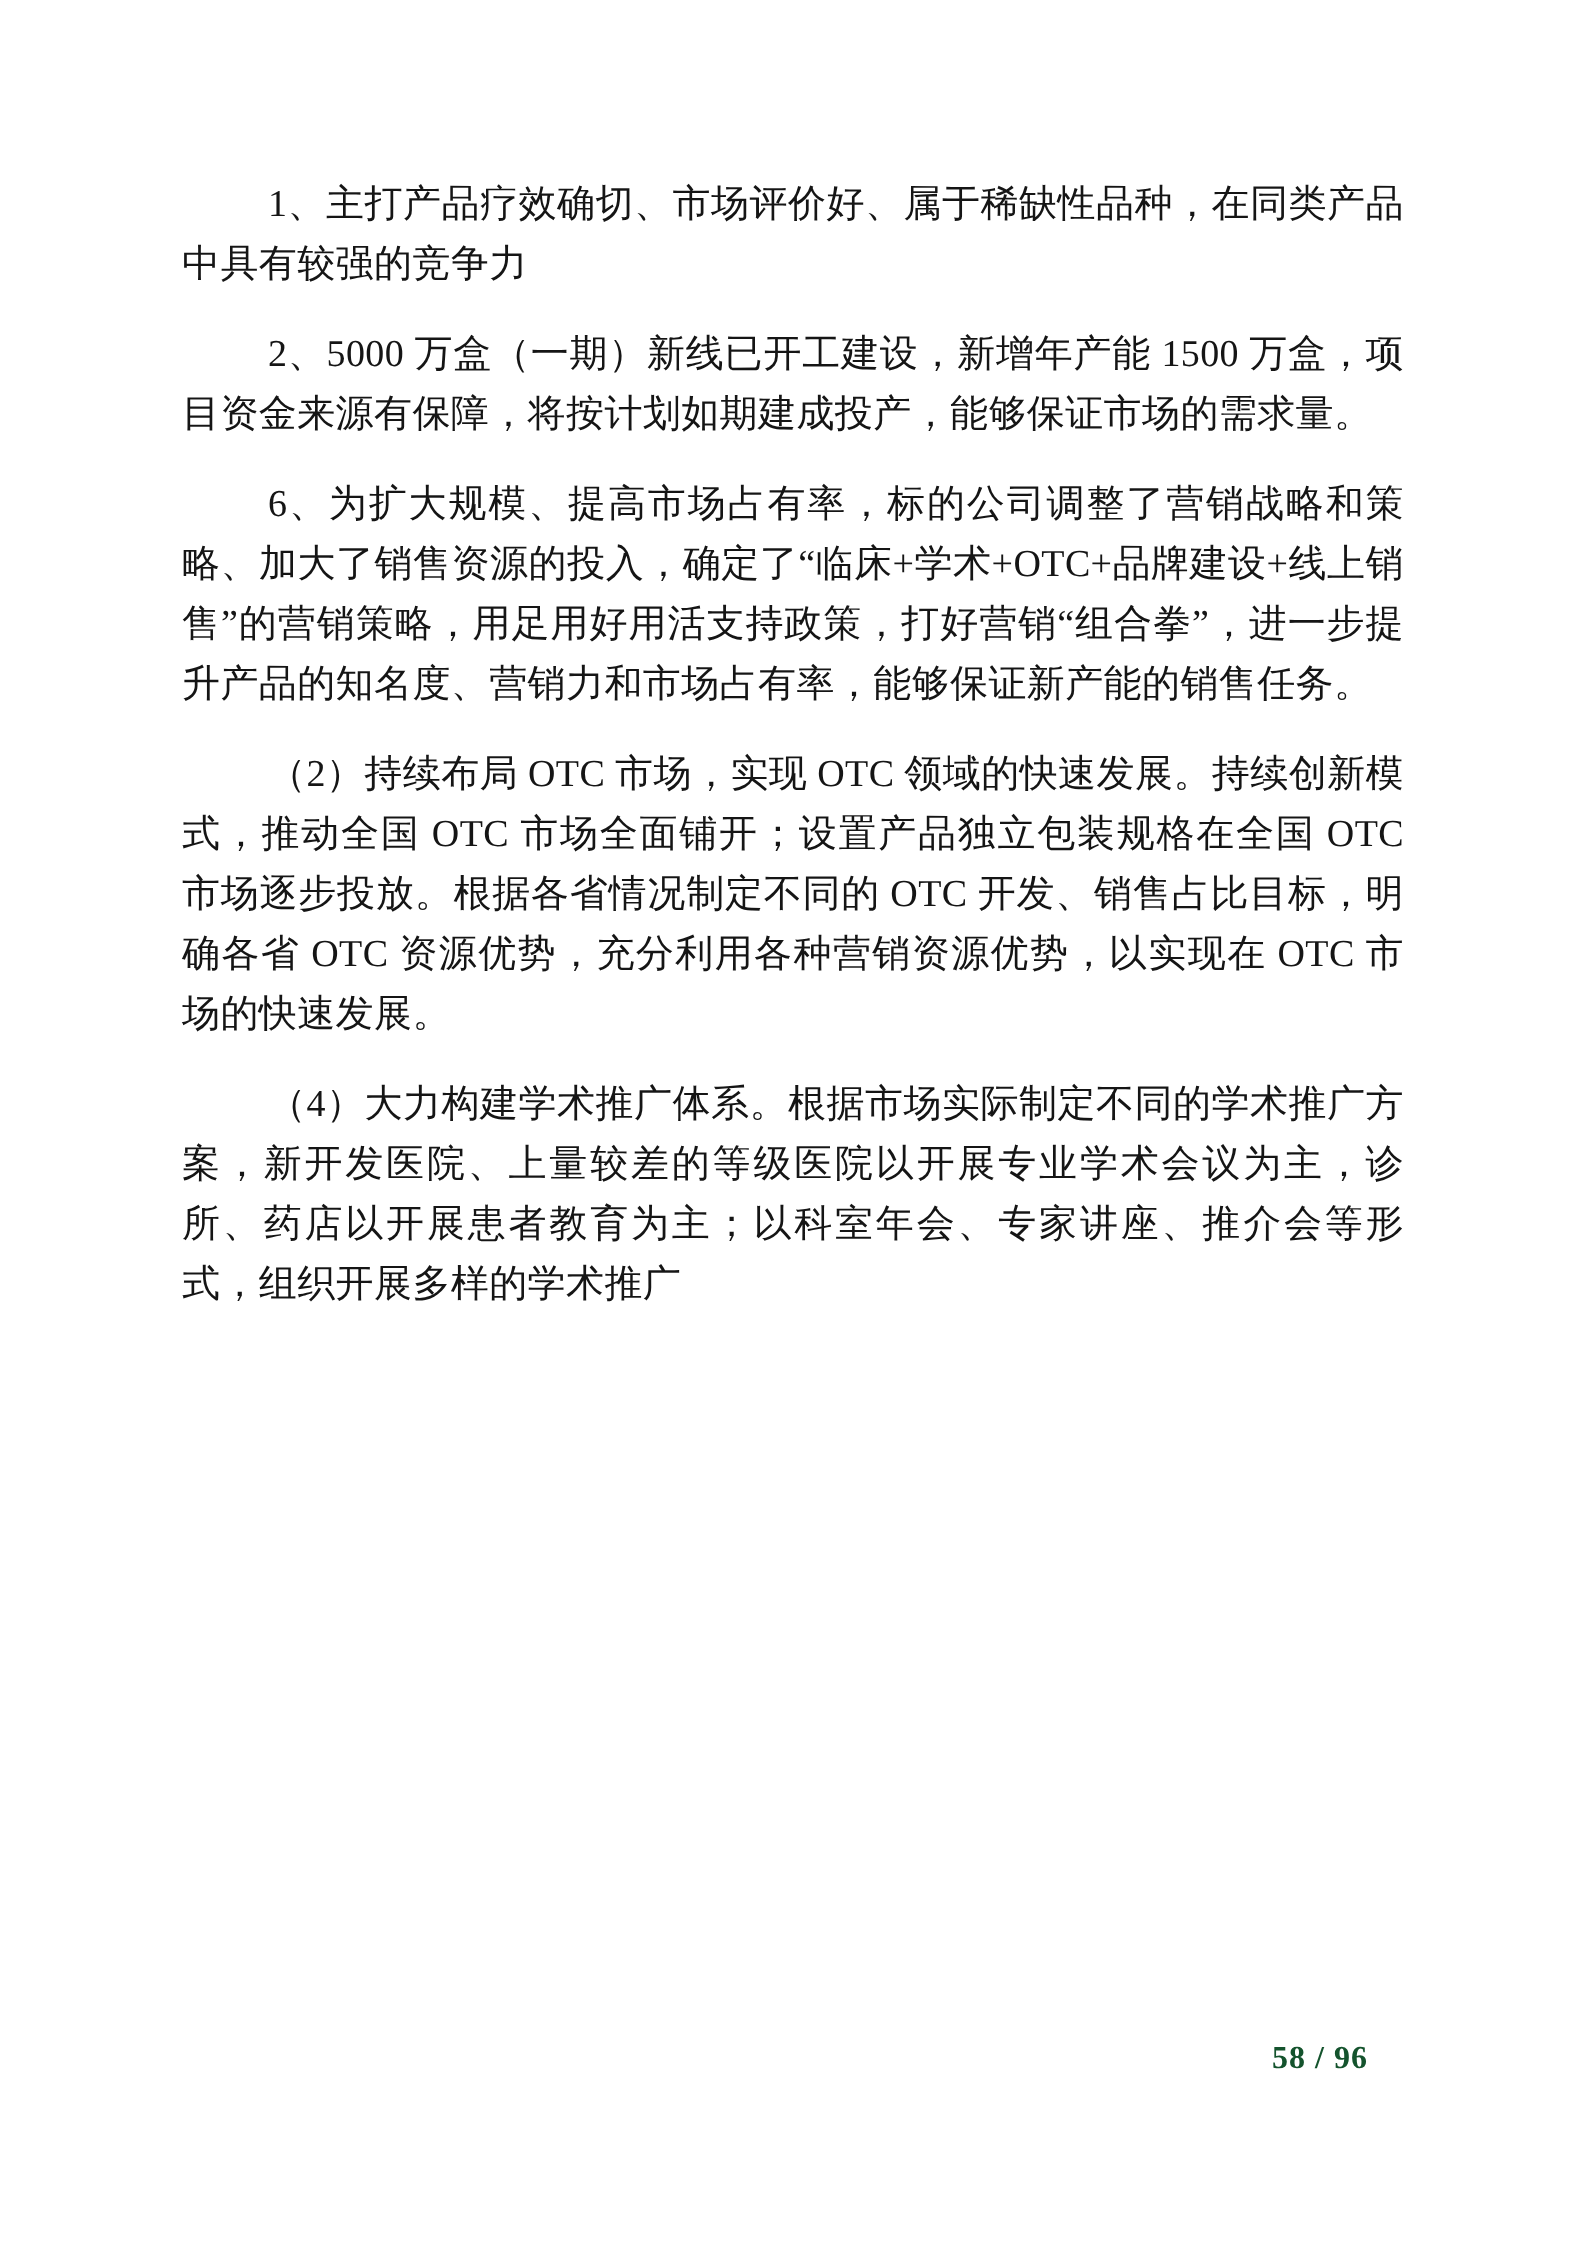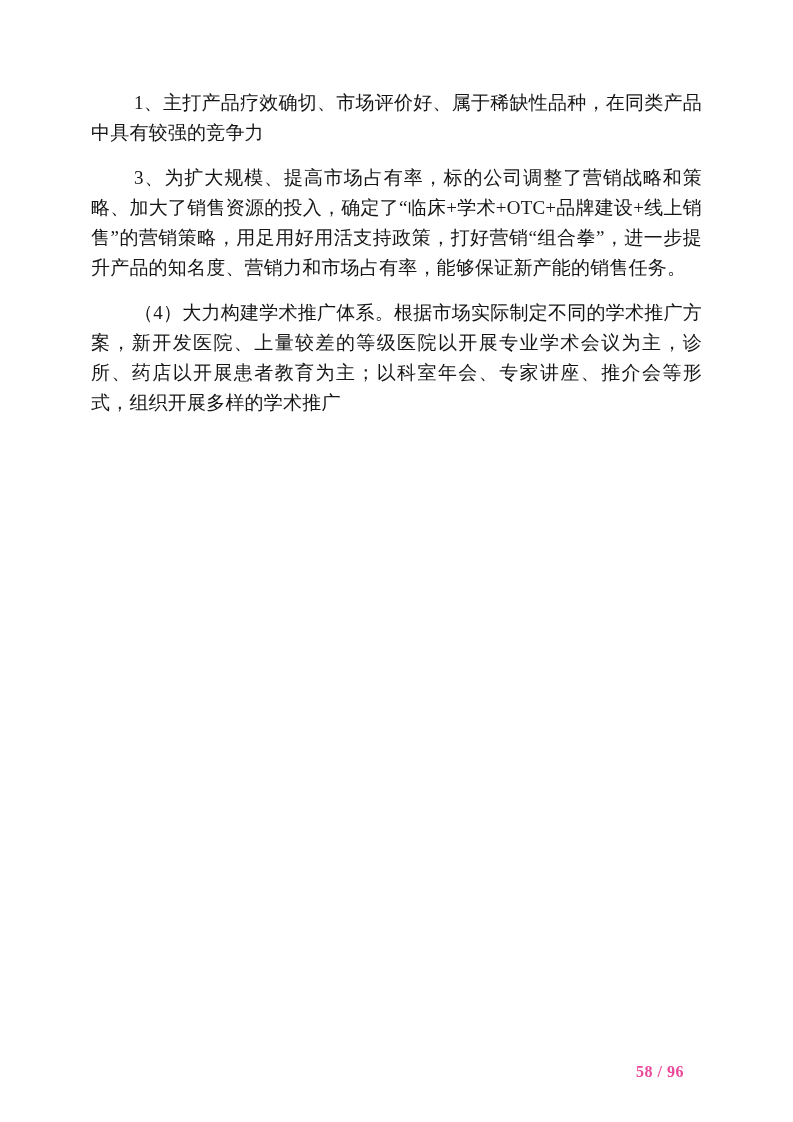--- a/index.html
+++ b/index.html
@@ -37,27 +37,28 @@
     margin: 0 0 15px 0;
     text-indent: 43px;
   }
   .page-number {
     position: absolute;
     top: 1021px;
     right: 109px;
     font-size: 16px;
     font-weight: bold;
     letter-spacing: 0.5px;
-    color: #ec4899;
-    margin-top: 42px;
+    color: #14532d;
   }
 </style>
 </head>
 <body>
 
 <div class="page">
   <div class="content">
     <p>1、主打产品疗效确切、市场评价好、属于稀缺性品种，在同类产品中具有较强的竞争力</p>
-    <p>3、为扩大规模、提高市场占有率，标的公司调整了营销战略和策略、加大了销售资源的投入，确定了“临床+学术+OTC+品牌建设+线上销售”的营销策略，用足用好用活支持政策，打好营销“组合拳”，进一步提升产品的知名度、营销力和市场占有率，能够保证新产能的销售任务。</p>
+    <p>2、5000 万盒（一期）新线已开工建设，新增年产能 1500 万盒，项目资金来源有保障，将按计划如期建成投产，能够保证市场的需求量。</p>
+    <p>6、为扩大规模、提高市场占有率，标的公司调整了营销战略和策略、加大了销售资源的投入，确定了“临床+学术+OTC+品牌建设+线上销售”的营销策略，用足用好用活支持政策，打好营销“组合拳”，进一步提升产品的知名度、营销力和市场占有率，能够保证新产能的销售任务。</p>
+    <p>（2）持续布局 OTC 市场，实现 OTC 领域的快速发展。持续创新模式，推动全国 OTC 市场全面铺开；设置产品独立包装规格在全国 OTC 市场逐步投放。根据各省情况制定不同的 OTC 开发、销售占比目标，明确各省 OTC 资源优势，充分利用各种营销资源优势，以实现在 OTC 市场的快速发展。</p>
     <p>（4）大力构建学术推广体系。根据市场实际制定不同的学术推广方案，新开发医院、上量较差的等级医院以开展专业学术会议为主，诊所、药店以开展患者教育为主；以科室年会、专家讲座、推介会等形式，组织开展多样的学术推广</p>
   </div>
   <div class="page-number">58 / 96</div>
 </div>
 
 </body></html>

